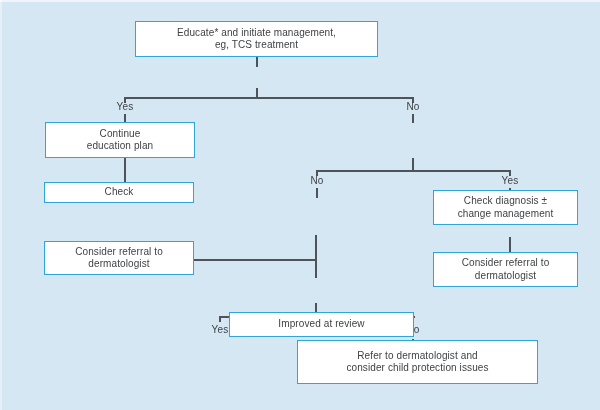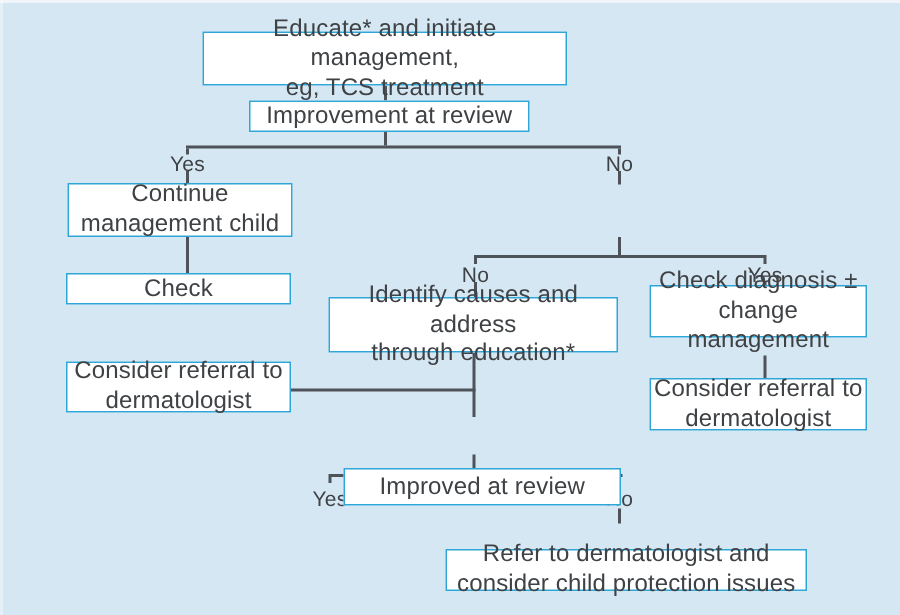--- a/index.html
+++ b/index.html
@@ -19,35 +19,35 @@
   .node {
     position: absolute;
     box-sizing: border-box;
     background: var(--c-box-fill, #ffffff);
     border: 1.5px solid var(--c-box-border, #2ea6d7);
     display: flex;
     align-items: center;
     justify-content: center;
     text-align: center;
     color: var(--c-text, #3f4245);
-    font-size: 16px;
+    font-size: 10px;
     line-height: 1.22;
     white-space: pre-line;
     letter-spacing: 0.1px;
   }
   .line {
     position: absolute;
     background: var(--c-line, #4d5359);
   }
   .branch-label {
     position: absolute;
     width: 40px;
     text-align: center;
     color: var(--c-text, #3f4245);
-    font-size: 14px;
+    font-size: 10px;
     letter-spacing: 0.2px;
   }
 </style>
 </head>
 <body>
 
 <div class="canvas">
 
   <div class="line" style="left:256px; top:57px; width:2px; height:10px;"></div>
   <div class="line" style="left:256px; top:88px; width:2px; height:9px;"></div>
@@ -74,29 +74,26 @@
 
   <div class="branch-label" style="left:105px; top:101px;">Yes</div>
   <div class="branch-label" style="left:393px; top:101px;">No</div>
   <div class="branch-label" style="left:297px; top:175px;">No</div>
   <div class="branch-label" style="left:490px; top:175px;">Yes</div>
   <div class="branch-label" style="left:200px; top:324px;">Yes</div>
   <div class="branch-label" style="left:393px; top:324px;">No</div>
 
   <div class="node" style="left:135px; top:21px; width:243px; height:36px;">Educate* and initiate management,
 eg, TCS treatment</div>
-  <div class="node" style="left:166px; top:67px; width:187px; height:21px;">Improvement at review</div>
   <div class="node" style="left:45px; top:122px; width:150px; height:36px;">Continue
-management child</div>
+education plan</div>
   <div class="node" style="left:44px; top:182px; width:150px; height:21px;">Check</div>
-  <div class="node" style="left:219px; top:198px; width:193px; height:37px;">Identify causes and address
-through education*</div>
   <div class="node" style="left:44px; top:241px; width:150px; height:34px;">Consider referral to
 dermatologist</div>
   <div class="node" style="left:229px; top:278px; width:185px; height:25px;margin-top:34px;">Improved at review</div>
   <div class="node" style="left:433px; top:190px; width:145px; height:35px;">Check diagnosis ±
 change management</div>
   <div class="node" style="left:433px; top:252px; width:145px; height:35px;">Consider referral to
 dermatologist</div>
-  <div class="node" style="left:297px; top:366px; width:241px; height:28px;">Refer to dermatologist and
+  <div class="node" style="left:297px; top:340px; width:241px; height:44px;">Refer to dermatologist and
 consider child protection issues</div>
 
 </div>
 
 </body></html>

